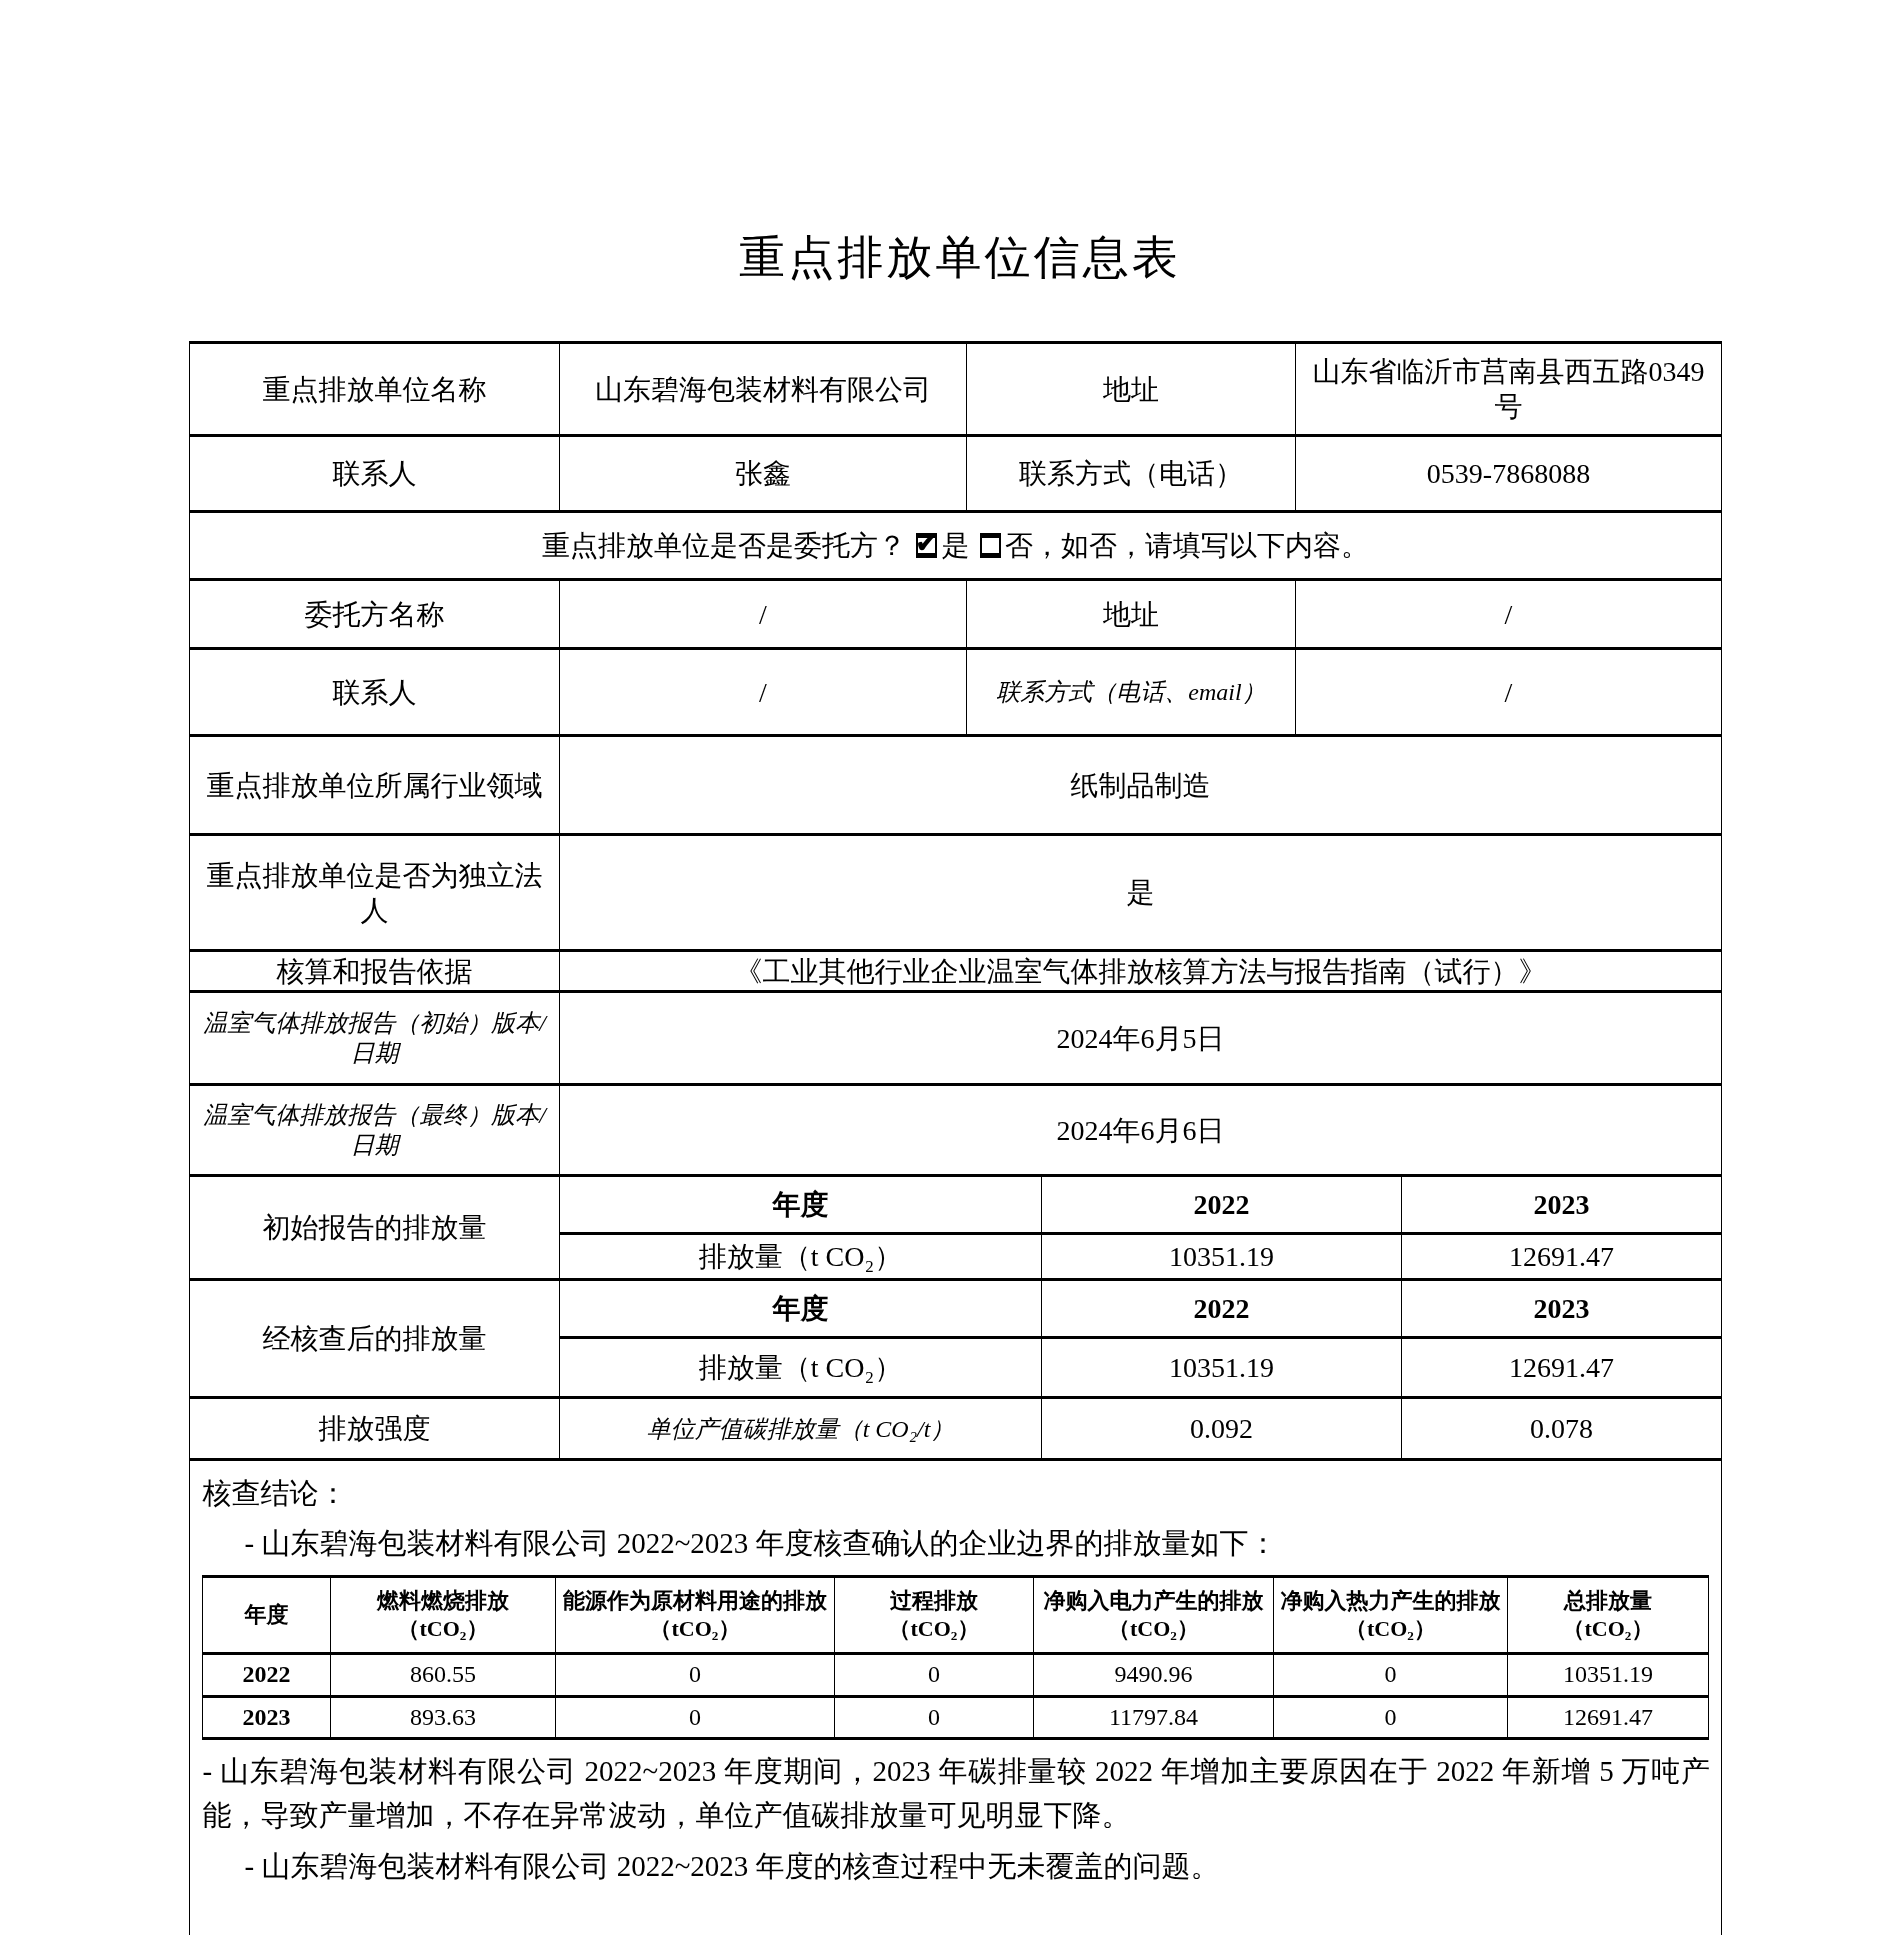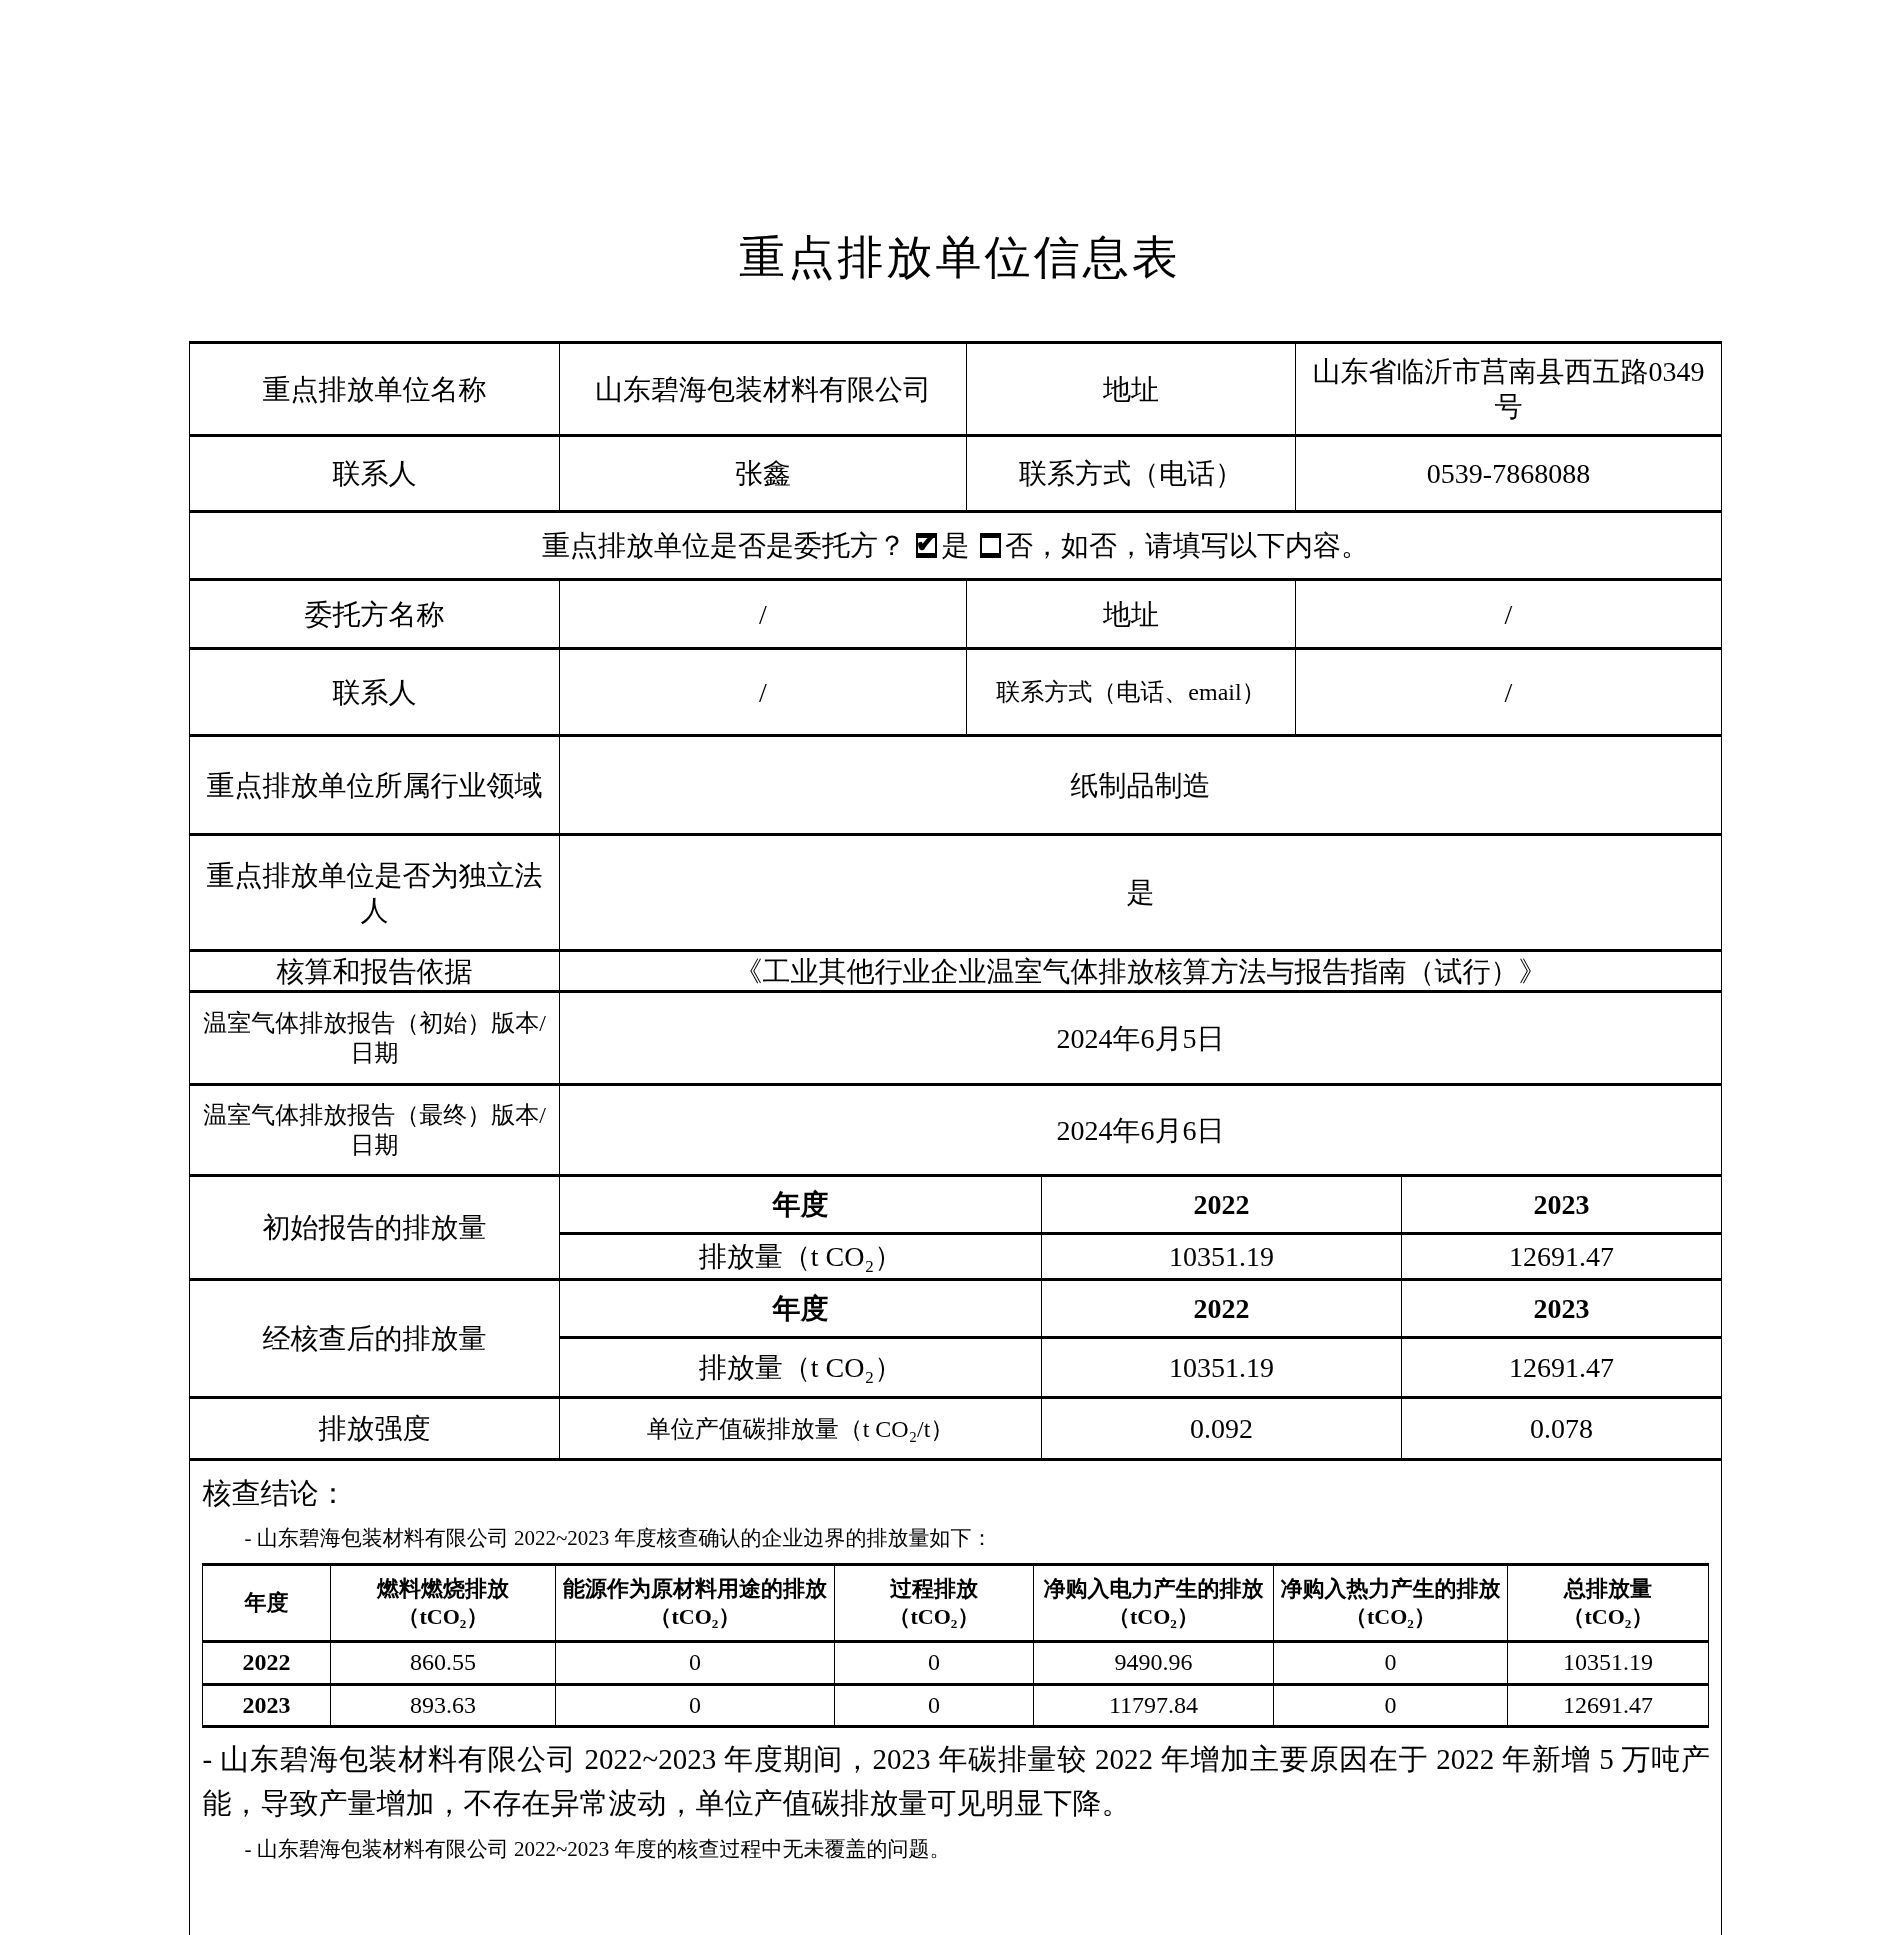--- a/index.html
+++ b/index.html
@@ -11,34 +11,34 @@
              border:3.9px solid #000;border-left-width:1.9px;border-right-width:1.9px;}
   .tr,.band{display:flex;border-bottom:3.5px solid #000;box-sizing:border-box;}
   .doc-table > :last-child{border-bottom:none;}
   .td{box-sizing:border-box;border-right:1.9px solid #000;display:flex;align-items:center;
       justify-content:center;text-align:center;padding:2.3px 7px;font-size:28px;line-height:1.25;}
   .tr > .td:last-child{border-right:none;}
   .w1{width:370px;}.w2{width:407px;}.w3{width:329px;}.w4{flex:1;}
   .wb1{width:482px;}.wb2{width:360px;}.wb3{flex:1;}
   .full{flex:1;border-right:none;}
   .bold{font-weight:bold;}
-  .small-label{font-size:24px;}
+  .small-label{font-size:24px;font-style:italic;}
   .band-label{width:370px;box-sizing:border-box;border-right:1.9px solid #000;display:flex;
               align-items:center;justify-content:center;text-align:center;font-size:28px;padding:2.3px 7px;}
   .band-right{flex:1;display:flex;flex-direction:column;}
   .subrow{display:flex;border-bottom:3.5px solid #000;box-sizing:border-box;}
   .band-right > .subrow:last-child{border-bottom:none;}
   .subrow > .td:last-child{border-right:none;}
   .checkbox{display:inline-block;width:21px;height:25.6px;box-sizing:border-box;border:2.7px solid #000;
             border-top-width:5px;border-bottom-width:5px;margin:0 4.6px 0 10px;position:relative;
             vertical-align:middle;flex:none;}
   .checkbox.checked::after{content:"\2714";position:absolute;top:-9.3px;left:-2.3px;font-size:25.6px;font-weight:bold;}
   .conc-cell{flex:1;box-sizing:border-box;padding:4.6px 11px;text-align:left;overflow:hidden;}
   .conc-heading{font-size:29px;margin:8.5px 0 0 1.5px;}
-  .conc-bullet{font-size:21px;margin:10px 0 0 1.5px;padding-left:42px;}
+  .conc-bullet{font-size:29px;margin:10px 0 0 1.5px;padding-left:42px;}
   .conc-para{font-size:29px;margin:10px 0 0 1.5px;text-align:justify;line-height:1.5;}
   table.inner{border-collapse:collapse;width:1506px;margin:11px auto 2.3px;table-layout:fixed;}
   table.inner th,table.inner td{border:1.9px solid #000;border-top-width:3.5px;border-bottom-width:3.5px;
       text-align:center;vertical-align:middle;box-sizing:border-box;}
   table.inner th{font-weight:bold;font-size:22px;line-height:1.3;padding:8.5px 2.3px;}
   table.inner td{font-size:24px;padding:6.2px 2.3px;}
   table.inner td.year-cell{font-weight:bold;}
   .h-unit{display:block;}
 </style>
 </head>

